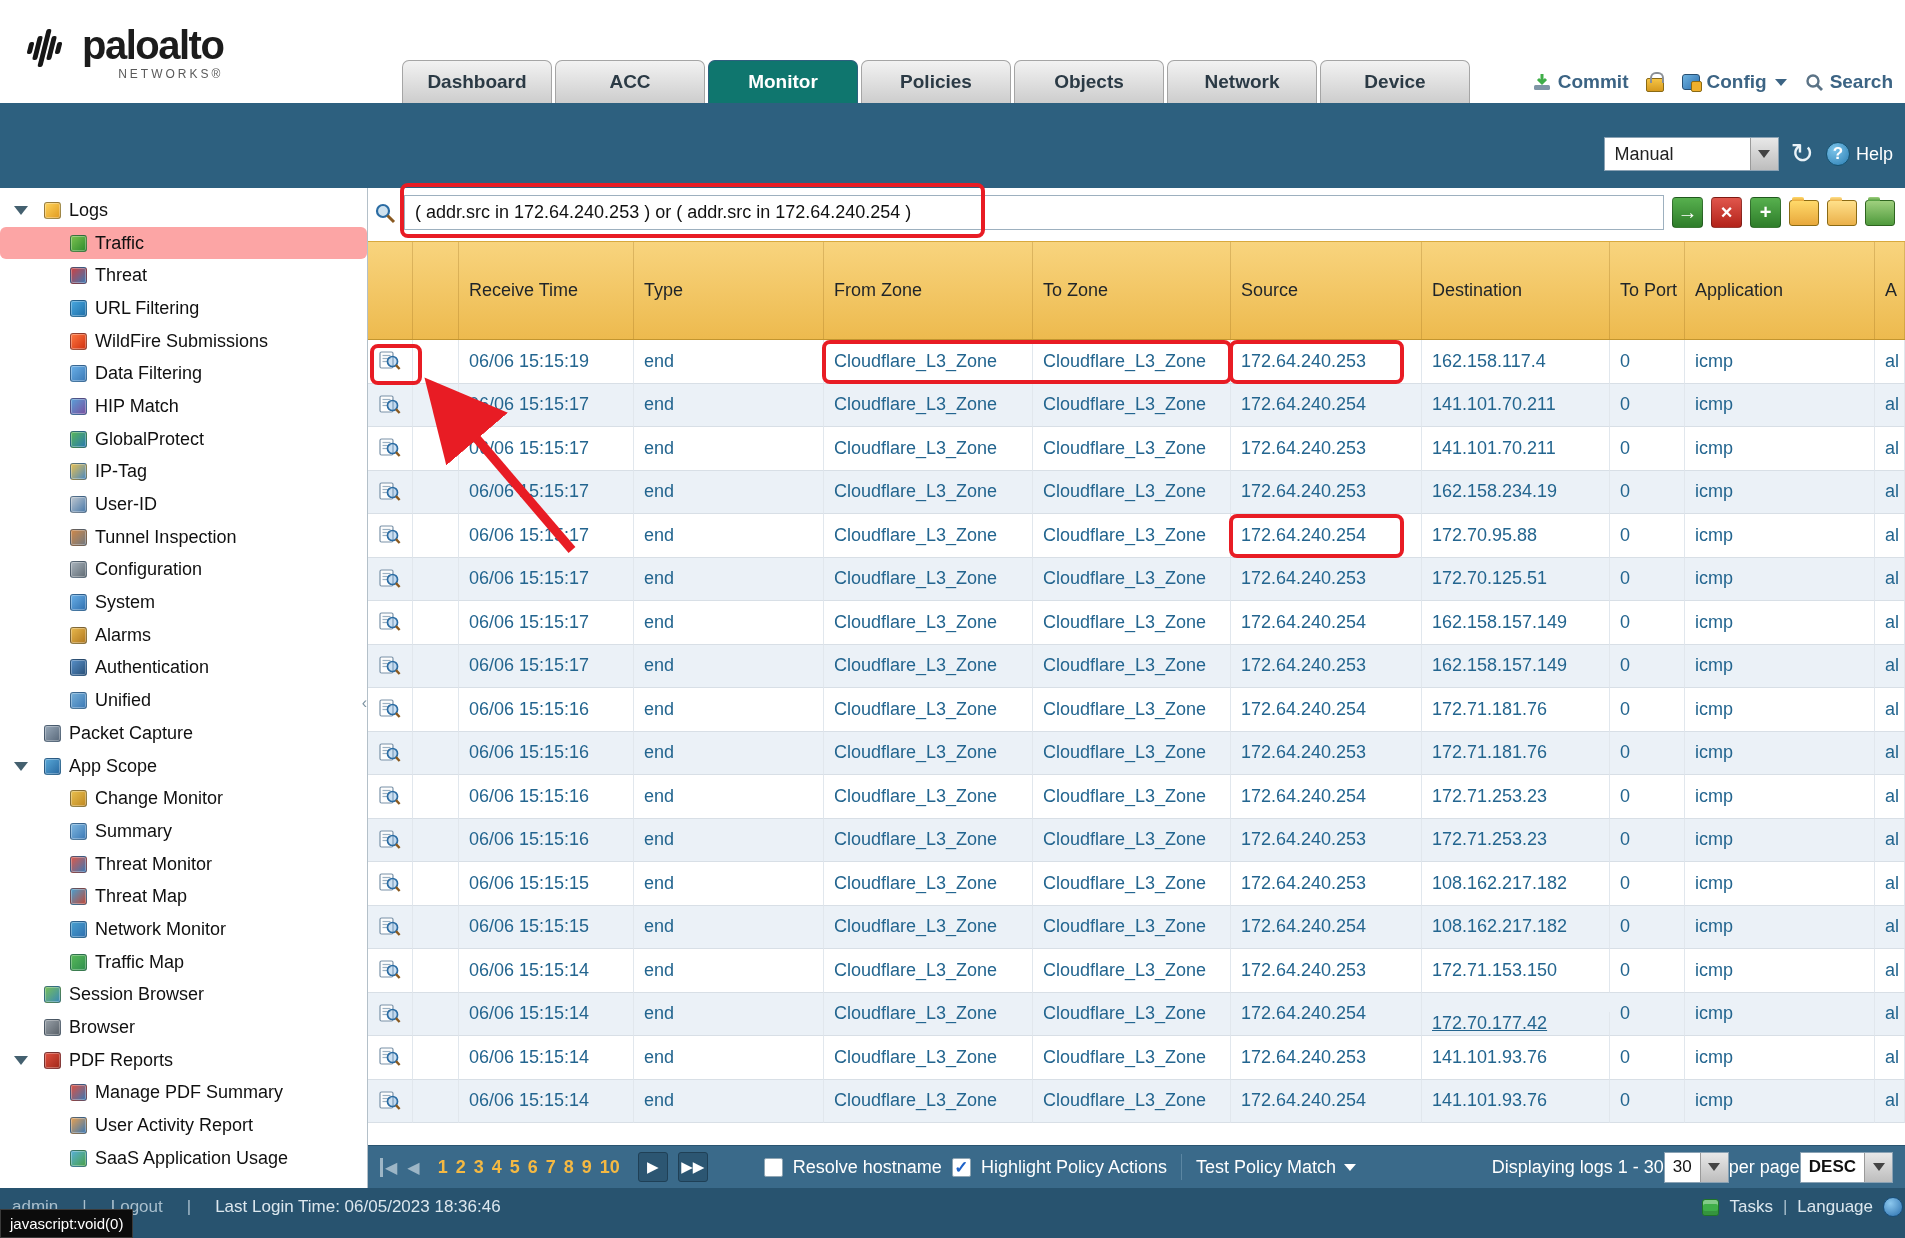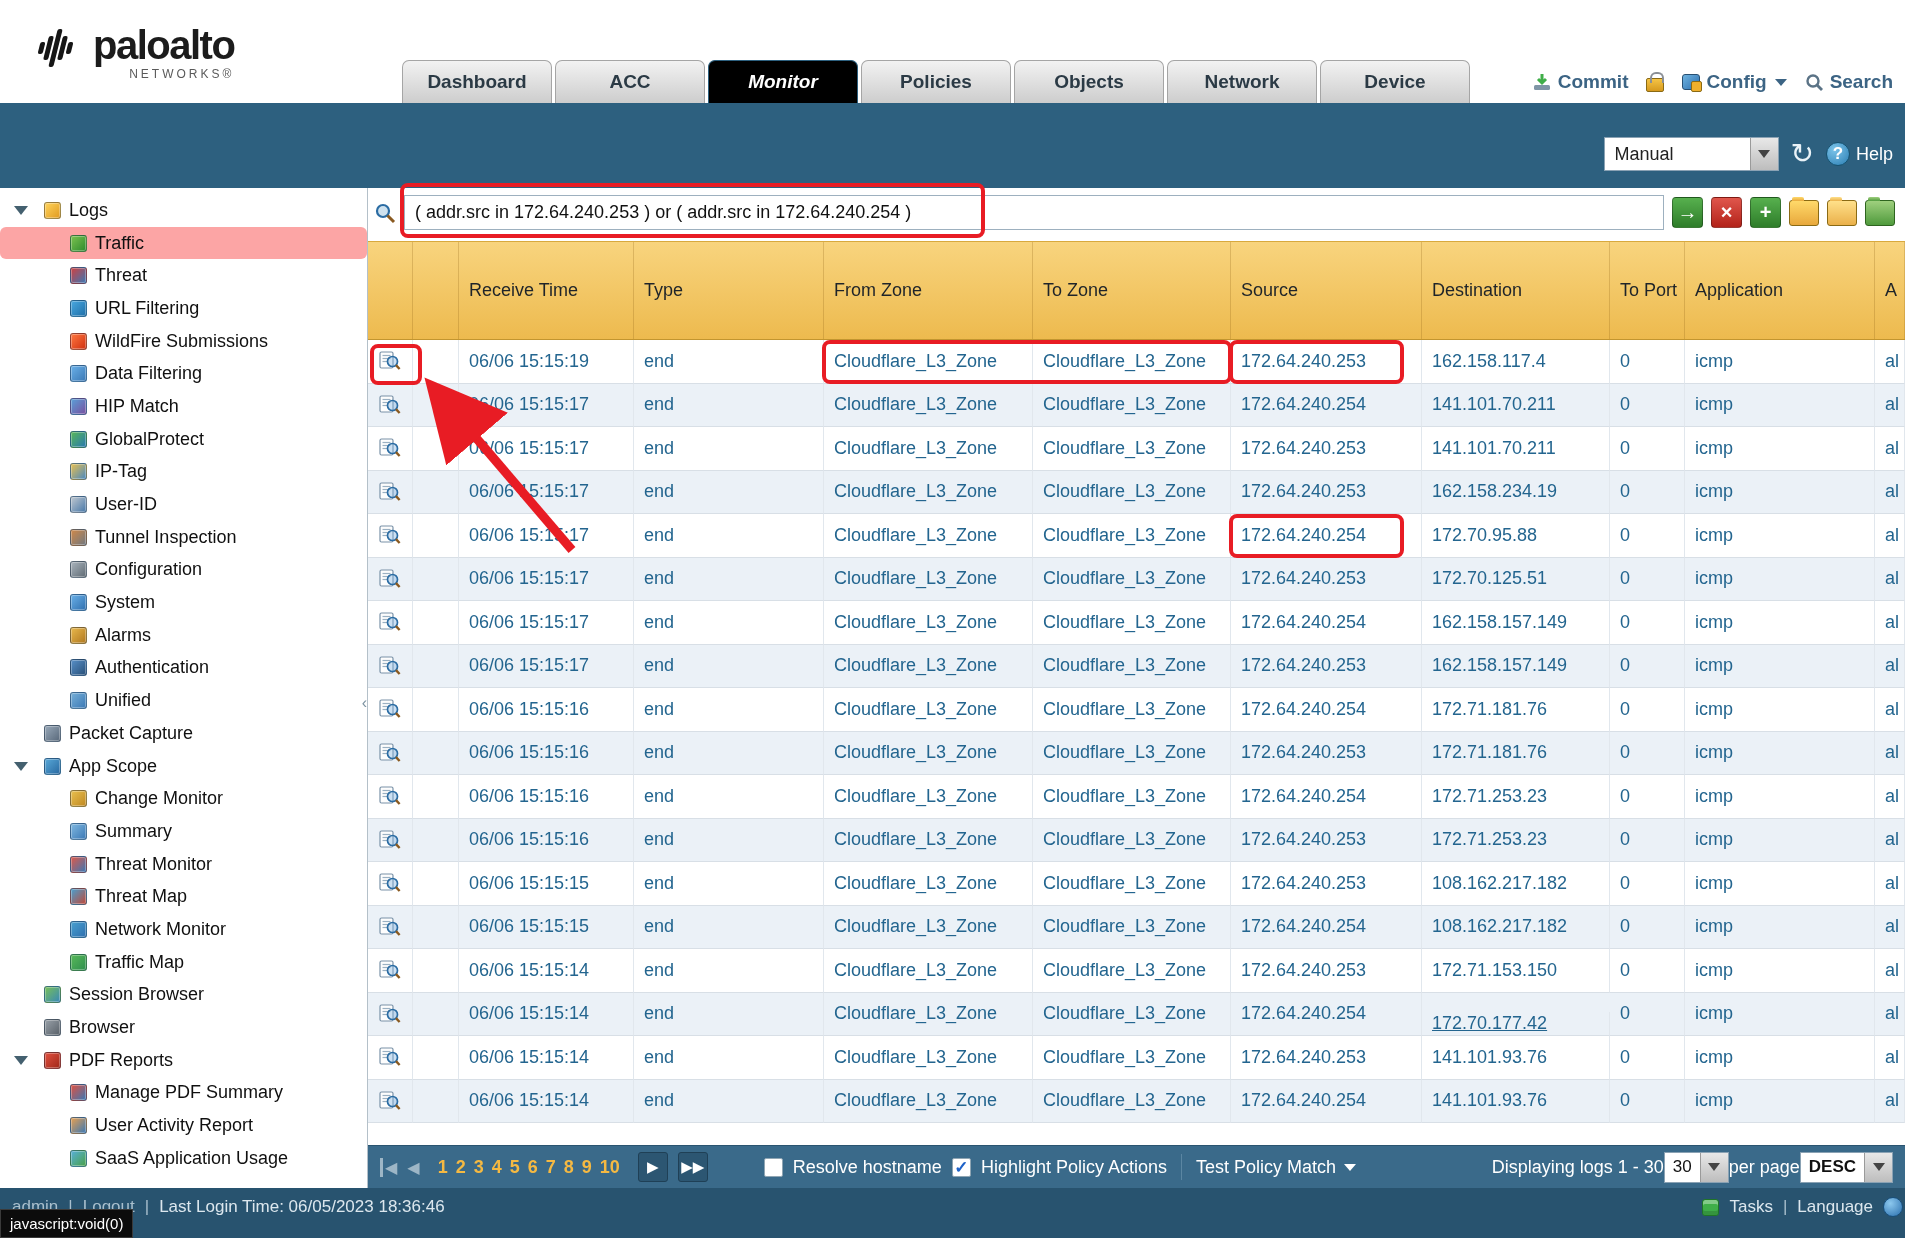--- a/index.html
+++ b/index.html
@@ -2,31 +2,31 @@
 <html><head>
 <meta charset="utf-8">
 <style>
   * { margin:0; padding:0; box-sizing:border-box; }
   html,body { width:1905px; height:1238px; overflow:hidden; }
   body { font-family:"Liberation Sans", sans-serif; background:#fff; }
   .app { position:relative; width:1905px; height:1238px; overflow:hidden; background:#fff; }
 
   
   .topbar { position:relative; height:103px; background:#fff; }
-  .logo { position:absolute; left:27px; top:24px; display:flex; align-items:flex-start; gap:8px; }
+  .logo { position:absolute; left:16px; top:24px; display:flex; align-items:flex-start; gap:8px; }
   .logo-texts { display:flex; flex-direction:column; }
   .logo-word { font-size:40px; font-weight:700; color:#1c1c1c; letter-spacing:-1.5px; line-height:42px; }
   .logo-sub { font-size:12px; letter-spacing:3px; color:#5a5a5a; align-self:flex-end; margin-top:1px; }
 
   .tabs { position:absolute; left:402px; bottom:0; display:flex; gap:3px; }
   .tab { width:150px; height:43px; display:flex; align-items:center; justify-content:center;
          font-size:19px; font-weight:700; color:#2b3a45;
          background:linear-gradient(#f2f2f2,#cdcdcd); border:1px solid #a5a5a5; border-bottom:none;
          border-radius:7px 7px 0 0; cursor:pointer; }
-  .tab.active { background:#000000; border-color:#2d607f; color:#fff;font-style:italic; }
+  .tab.active { background:#0f766e; border-color:#2d607f; color:#fff; }
 
   .top-actions { position:absolute; right:12px; bottom:10px; display:flex; align-items:center; gap:18px;
                  font-size:19px; color:#3c6484; font-weight:600; }
   .action { display:flex; align-items:center; gap:6px; cursor:pointer; }
   .caret-down { width:0; height:0; border-left:6px solid transparent; border-right:6px solid transparent; border-top:7px solid #3c6484; margin-left:2px; }
   .lock-chip { width:18px; height:14px; background:linear-gradient(#f5c445,#d69a1e); border:1px solid #8a6a14; border-radius:2px; position:relative; margin-top:6px; }
   .lock-chip::before { content:""; position:absolute; left:3px; top:-7px; width:10px; height:9px; border:2.5px solid #8a8f96; border-bottom:none; border-radius:6px 6px 0 0; }
   .config-chip { width:18px; height:16px; background:linear-gradient(135deg,#6fb3e0,#2d6fae); border:1px solid #274f72; border-radius:3px; position:relative; }
   .config-chip::after { content:""; position:absolute; right:-3px; bottom:-3px; width:9px; height:9px; background:#f0b02c; border:1px solid #8a6a14; border-radius:2px; }
 
@@ -103,21 +103,21 @@
   .pag-div { width:1px; height:26px; background:#5b86a2; margin:0 4px; }
   .tpm { display:flex; align-items:center; gap:8px; cursor:pointer; white-space:nowrap; }
   .tri-white { width:0; height:0; border-left:6px solid transparent; border-right:6px solid transparent; border-top:7px solid #fff; }
   .pag-right { margin-left:auto; display:flex; align-items:center; }
   .wselect { height:31px; background:#fff; border:1px solid #8aa2b4; display:flex; align-items:center; cursor:pointer; color:#111; }
   .wselect .val { padding:0 8px; font-size:17px; }
   .wselect.sortsel .val { font-weight:700; }
 
   
   .statusbar { height:50px; background:#28536f; display:flex; align-items:flex-start; padding:9px 14px 0 12px;
-               gap:10px; color:#dce7ee; font-size:17px; position:relative; }
+               gap:24px; color:#dce7ee; font-size:17px; position:relative; }
   .muted { color:#a9bfcd; }
   .sb-right { margin-left:auto; display:flex; align-items:center; gap:10px; }
   .tasks-chip { width:17px; height:17px; background:#3fae49; border-radius:3px; border:1px solid #1f7427;
                 box-shadow:inset 0 4px 0 rgba(255,255,255,.35), inset 0 -4px 0 rgba(0,0,0,.15); }
   .globe-chip { width:20px; height:20px; border-radius:50%; background:radial-gradient(circle at 35% 30%, #8cc8ee, #2a6fae);
                 border:1px solid #184f7c; margin-right:-12px; }
   .js-tooltip { position:absolute; left:0; bottom:0; background:#0c0c0c; color:#fff; font-size:15px;
                 padding:5px 9px; border:1px solid #3a3a3a; white-space:nowrap; z-index:60; }
 
   

